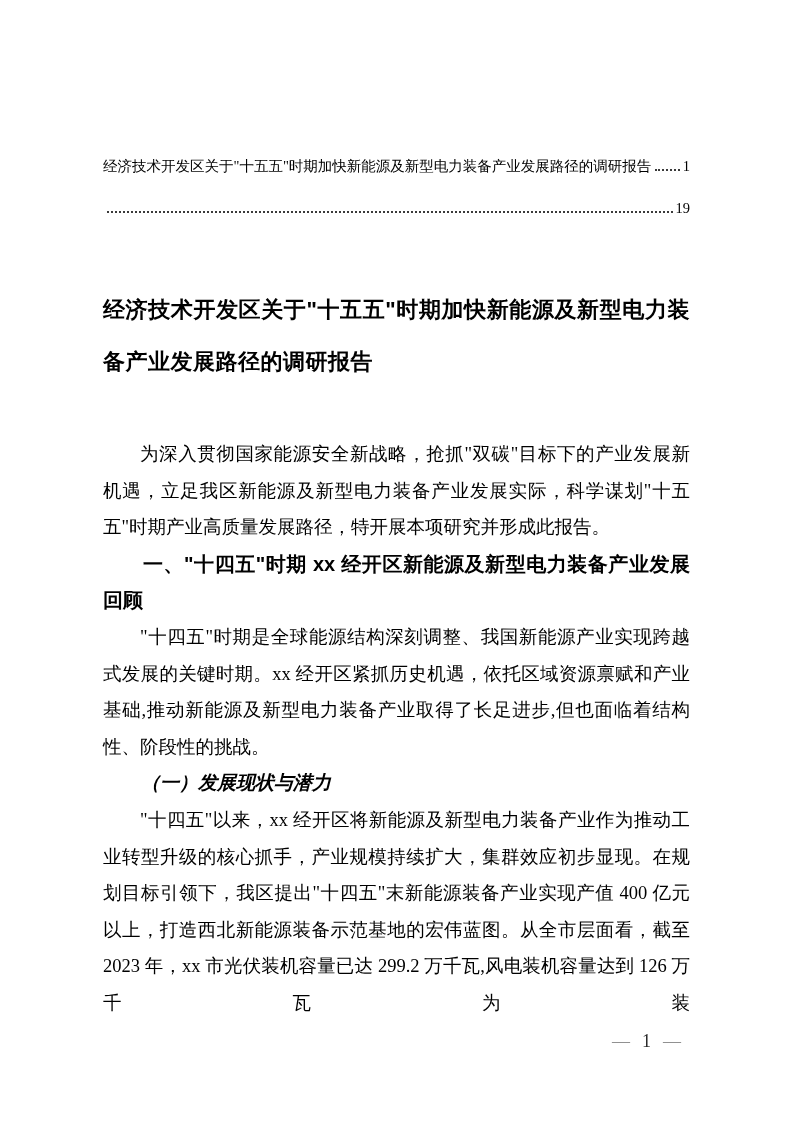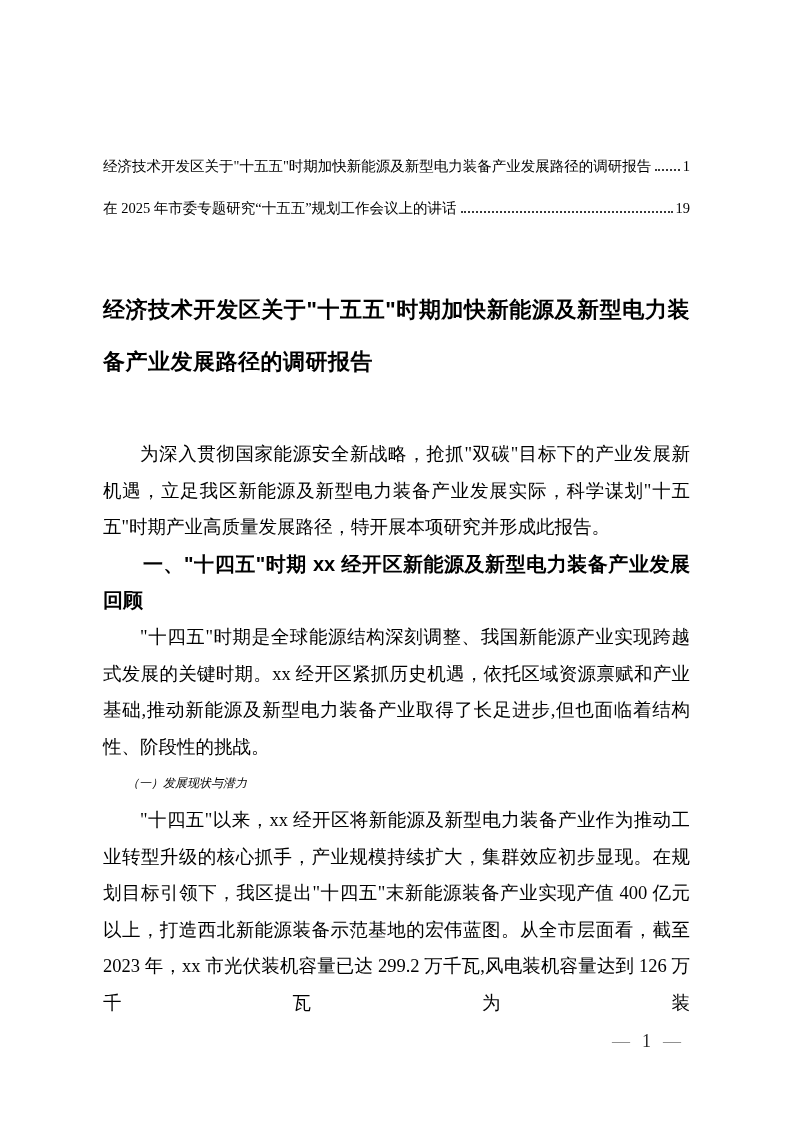--- a/index.html
+++ b/index.html
@@ -57,22 +57,22 @@
     font-family: "Liberation Sans", "DejaVu Sans", sans-serif;
     font-weight: 700;
     font-size: 20px;
     line-height: 36.6px;
     text-indent: 2em;
     text-align: justify;
   }
   .subsection-heading {
     font-family: "Liberation Serif", "DejaVu Serif", serif;
     font-style: italic;
-    font-weight: 400;
-    font-size: 12px;
+    font-weight: 700;
+    font-size: 19px;
     line-height: 36.6px;
     text-indent: 2em;
   }
   .continued { text-align-last: justify; }
   
   .footer {
     position: absolute;
     top: 1030px;
     right: 112px;
     font-size: 18px;
@@ -88,21 +88,20 @@
 <div class="page">
   <div class="content">
 
     <nav class="toc">
       <div class="toc-item">
         <span class="toc-title">经济技术开发区关于"十五五"时期加快新能源及新型电力装备产业发展路径的调研报告</span>
         <span class="toc-leader"></span>
         <span class="toc-page">1</span>
       </div>
       <div class="toc-item">
-        <span class="toc-title">在 2025 年市委专题研究“十五五”规划工作会议上的讲话</span>
         <span class="toc-leader"></span>
         <span class="toc-page">19</span>
       </div>
     </nav>
 
     <h1 class="doc-title">经济技术开发区关于"十五五"时期加快新能源及新型电力装备产业发展路径的调研报告</h1>
 
     <div class="doc-body">
       <p class="body-para">为深入贯彻国家能源安全新战略，抢抓"双碳"目标下的产业发展新机遇，立足我区新能源及新型电力装备产业发展实际，科学谋划"十五五"时期产业高质量发展路径，特开展本项研究并形成此报告。</p>
       <h2 class="section-heading">一、"十四五"时期 xx 经开区新能源及新型电力装备产业发展回顾</h2>

